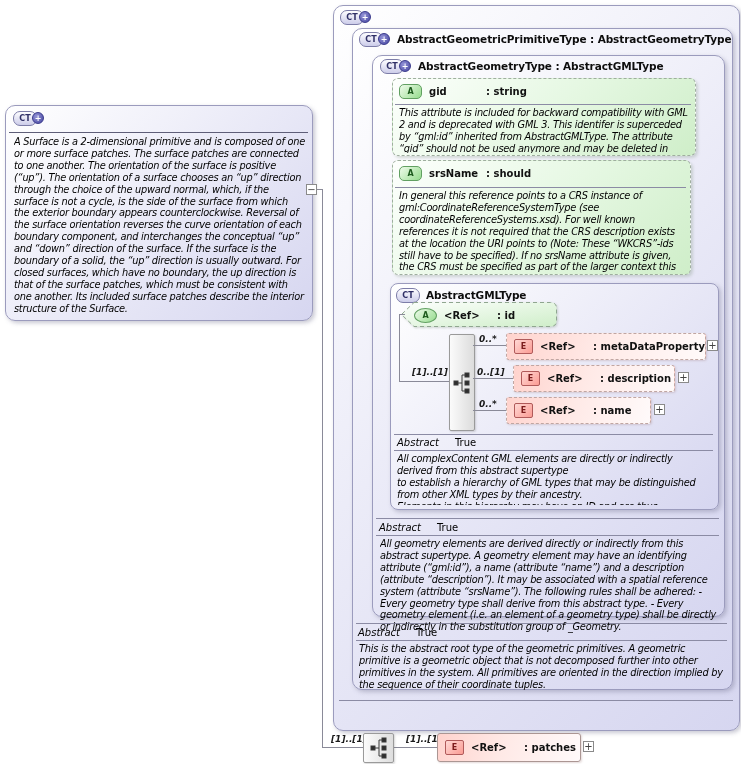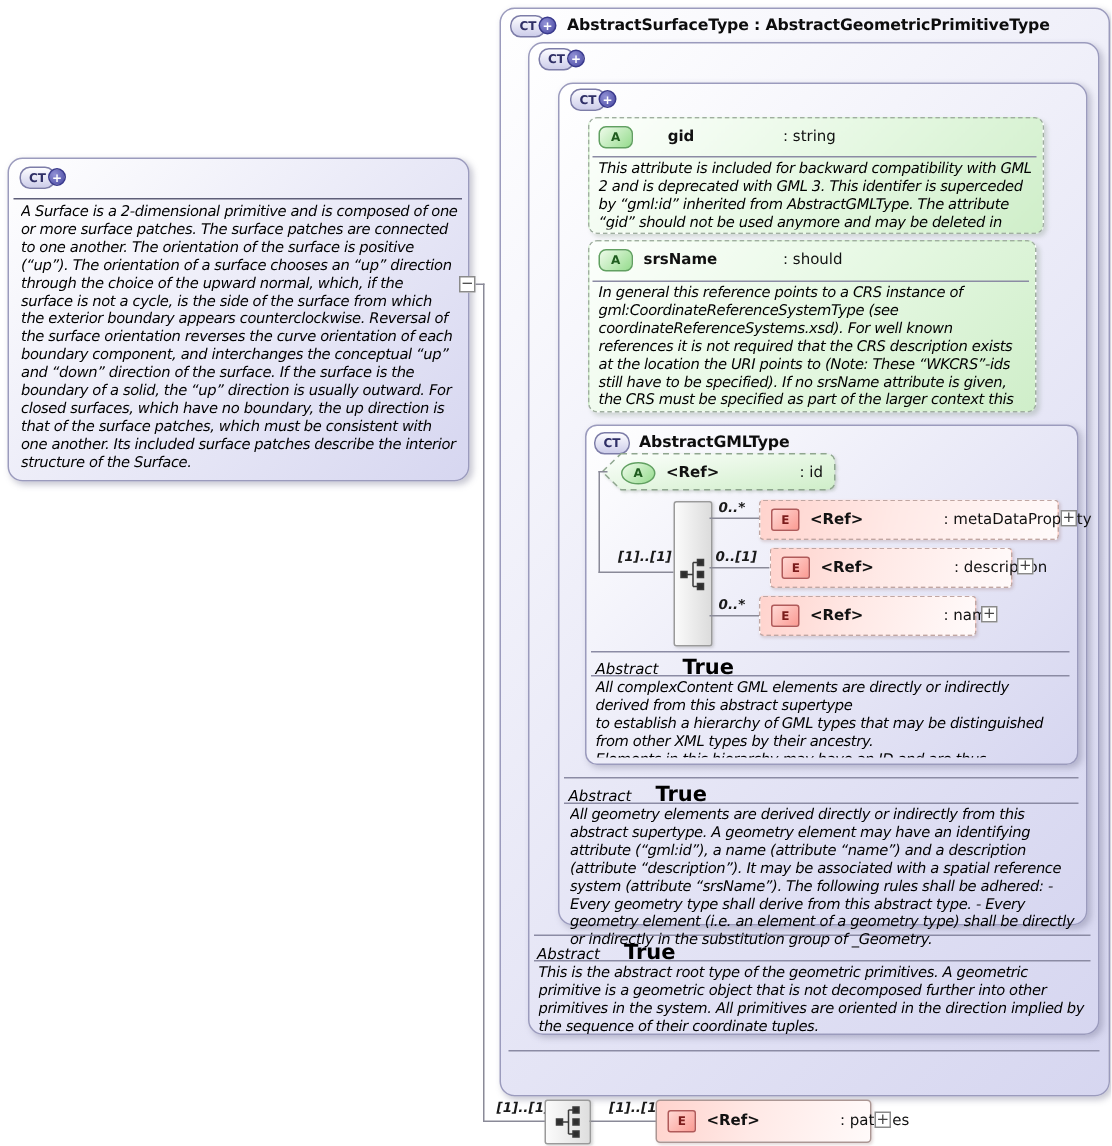--- a/index.html
+++ b/index.html
@@ -13,30 +13,30 @@
        background:linear-gradient(135deg,#fdfffd 0%,#e6f8e3 50%,#cfeec9 100%);
        box-shadow:2px 2px 3px rgba(120,140,120,.28);}
   .pinkbox{position:absolute;border:1px dashed #c0a6a2;border-radius:3px;
        background:linear-gradient(105deg,#ffd3cd 0%,#ffe9e6 45%,#fffafa 100%);
        box-shadow:1px 1px 2px rgba(150,110,110,.25);}
   .pinkbox.solid{border-style:solid;border-color:#ab9693;}
   .hdr{position:absolute;display:flex;align-items:center;gap:6px;height:16px;white-space:nowrap;}
   .title{font-weight:bold;font-size:10.5px;letter-spacing:-0.1px;color:#0d0d0d;}
   .member{position:absolute;display:flex;align-items:center;gap:7px;height:16px;white-space:nowrap;}
   .mn{font-weight:bold;font-size:10px;color:#111;display:inline-block;min-width:46px;}
-  .mt{font-weight:normal;font-size:10px;color:#111;margin-left:36px;}
+  .mt{font-weight:bold;font-size:10px;color:#111;}
   .doc{position:absolute;font-style:italic;font-size:9.8px;line-height:11.9px;
        letter-spacing:-0.25px;color:#000;overflow:hidden;}
   .pre{white-space:pre-line;}
   .rule{position:absolute;height:1px;background:#5e5e78;}
   .rule.soft{background:#8b8ba4;}
   .ln{position:absolute;background:#8a8a98;}
   .occ{position:absolute;font-style:italic;font-weight:bold;font-size:9px;color:#1a1a1a;white-space:nowrap;}
   .abslbl{font-style:italic;font-size:10px;color:#000;}
-  .absval{font-weight:bold;font-size:14px;color:#000;}
+  .absval{font-weight:normal;font-size:10px;color:#000;}
   .absrow{position:absolute;display:flex;gap:16px;align-items:baseline;}
   .ct-pill{display:inline-flex;align-items:center;justify-content:center;width:22px;height:13px;
        border:1px solid #7d7da8;border-radius:7px;flex:none;
        background:linear-gradient(180deg,#fdfdff,#cdcdea);
        font-weight:bold;font-size:8px;color:#2f2f66;}
   .ct-plus{width:10px;height:10px;border-radius:50%;flex:none;position:relative;margin-left:-10px;left:-1px;
        background:radial-gradient(circle at 35% 35%,#9292d6,#4646a0);border:1px solid #39398c;
        color:#fff;font-weight:bold;font-size:8px;display:inline-flex;align-items:center;justify-content:center;}
   .a-chip{display:inline-flex;align-items:center;justify-content:center;width:21px;height:13px;flex:none;
        border:1px solid #61a061;border-radius:5px;
@@ -71,57 +71,58 @@
   <div class="sqbtn" style="left:306px;top:184px;"><span>−</span></div>
   <div class="ln" style="left:317px;top:189px;width:6px;height:1px;"></div>
   <div class="ln" style="left:322px;top:189px;width:1px;height:559px;"></div>
   <div class="ln" style="left:322px;top:747px;width:42px;height:1px;"></div>
   <div class="ln" style="left:392px;top:747px;width:46px;height:1px;"></div>
 
   <div class="box" style="left:333px;top:5px;width:405px;height:724px;">
     <div class="hdr" style="left:6px;top:3px;">
       <span class="ct-pill">CT</span>
         <span class="ct-plus">+</span>
-      <span class="title">AbstractSurfaceType : AbstractGeometricPrimitiveType</span>
     </div>
     <div class="rule soft" style="left:5px;top:694px;width:394px;"></div>
   </div>
 
   <div class="box" style="left:352px;top:28px;width:379px;height:660px;">
     <div class="hdr" style="left:6px;top:2px;">
       <span class="ct-pill">CT</span>
         <span class="ct-plus">+</span>
+      <span class="title">AbstractGeometricPrimitiveType : AbstractGeometryType</span>
     </div>
     <div class="rule soft" style="left:3px;top:594px;width:371px;"></div>
     <div class="absrow" style="left:5px;top:598px;">
       <span class="abslbl">Abstract</span>
       <span class="absval">True</span>
     </div>
     <div class="rule soft" style="left:3px;top:611px;width:371px;"></div>
     <div class="doc" style="left:6px;top:614px;width:366px;height:70px;">This is the abstract root type of the geometric primitives. A geometric primitive is a geometric object that is not decomposed further into other primitives in the system. All primitives are oriented in the direction implied by the sequence of their coordinate tuples.</div>
   </div>
 
   <div class="box" style="left:372px;top:55px;width:351px;height:560px;">
     <div class="hdr" style="left:7px;top:2px;">
       <span class="ct-pill">CT</span>
         <span class="ct-plus">+</span>
+      <span class="title">AbstractGeometryType : AbstractGMLType</span>
     </div>
     <div class="rule soft" style="left:3px;top:462px;width:343px;"></div>
     <div class="absrow" style="left:6px;top:466px;">
       <span class="abslbl">Abstract</span>
       <span class="absval">True</span>
     </div>
     <div class="rule soft" style="left:3px;top:479px;width:343px;"></div>
     <div class="doc" style="left:7px;top:482px;width:340px;height:126px;">All geometry elements are derived directly or indirectly from this abstract supertype. A geometry element may have an identifying attribute (“gml:id”), a name (attribute “name”) and a description (attribute “description”). It may be associated with a spatial reference system (attribute “srsName”). The following rules shall be adhered: - Every geometry type shall derive from this abstract type. - Every geometry element (i.e. an element of a geometry type) shall be directly or indirectly in the substitution group of _Geometry.</div>
   </div>
 
   <div class="greenbox" style="left:392px;top:78px;width:302px;height:76px;">
     <div class="member" style="left:6px;top:4px;">
       <span class="a-chip">A</span>
-      <span class="mn" style="min-width:50px;text-align:center;">gid</span>
+      <span class="mn" style="min-width:50px;">gid</span>
       <span class="mt">: string</span>
     </div>
     <div class="rule soft" style="left:2px;top:25px;width:296px;"></div>
     <div class="doc" style="left:6px;top:28px;width:290px;height:46px;">This attribute is included for backward compatibility with GML 2 and is deprecated with GML 3. This identifer is superceded by “gml:id” inherited from AbstractGMLType. The attribute “gid” should not be used anymore and may be deleted in future versions of GML without further notice.</div>
   </div>
 
   <div class="greenbox" style="left:392px;top:160px;width:297px;height:113px;">
     <div class="member" style="left:6px;top:4px;">
       <span class="a-chip">A</span>
       <span class="mn" style="min-width:50px;">srsName</span>

